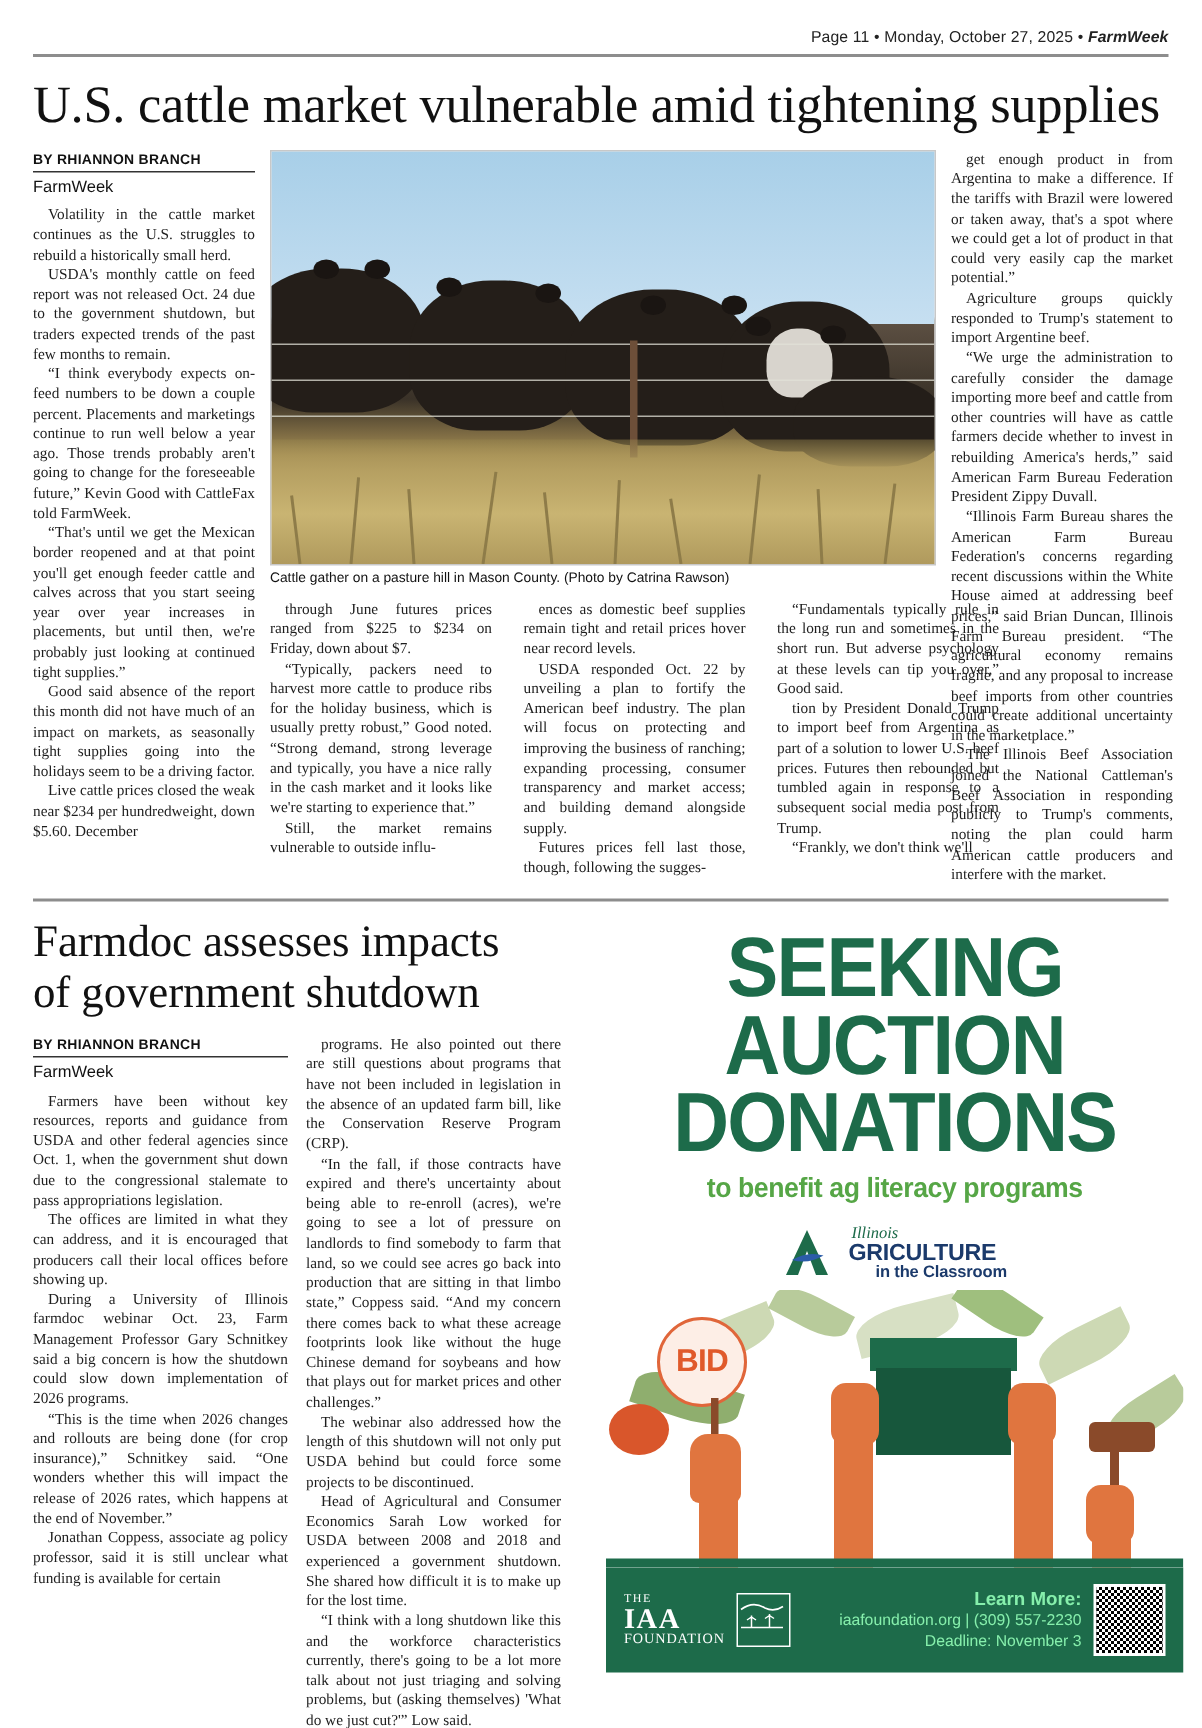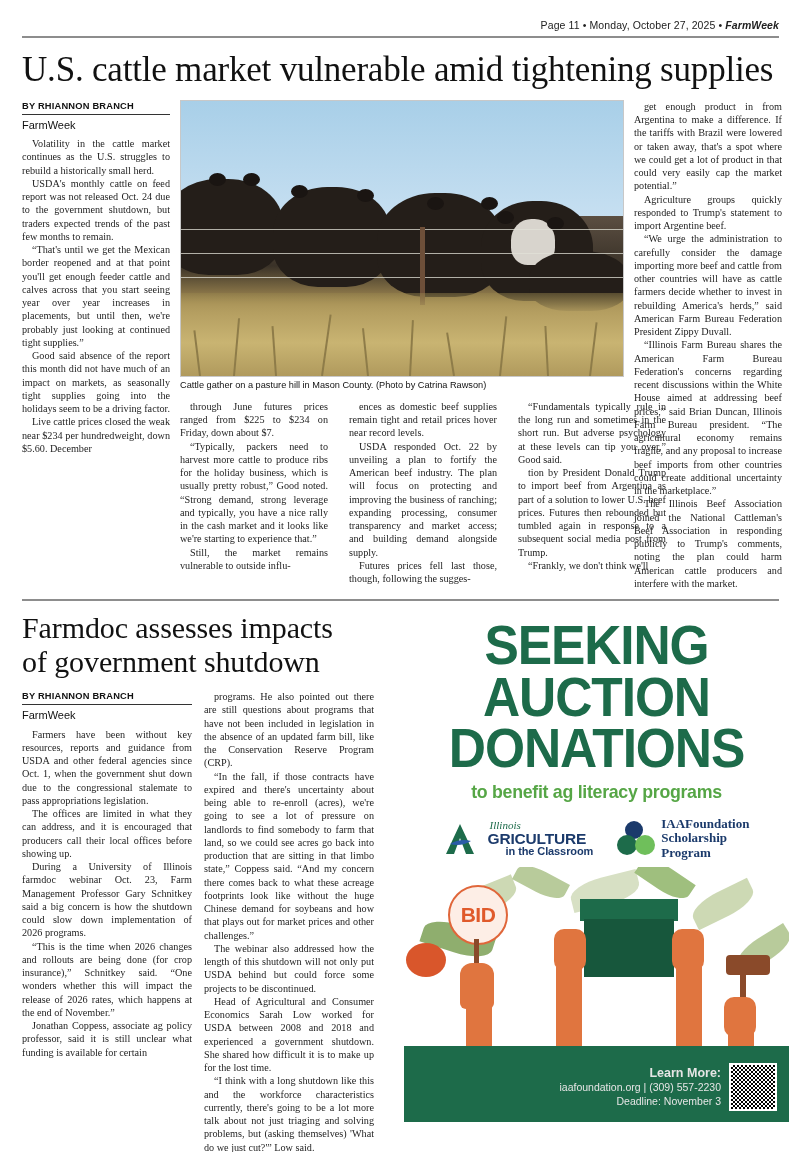--- a/index.html
+++ b/index.html
@@ -314,21 +314,21 @@
   .iaa-fnd { font-size: 9.5px; letter-spacing: 0.6px; }
   .iaa-mark {
     width: 34px; height: 34px;
     border: 1.4px solid #fff;
     position: relative;
   }
   .ad-learn {
     margin-left: auto;
     text-align: right;
     font-family: "Liberation Sans", sans-serif;
-    color: #e5e5e5;
+    color: #86efac;
     line-height: 1.32;
     padding-right: 8px;
   }
   .learn-title { font-weight: bold; font-size: 12.5px; }
   .learn-line { font-size: 10.5px; }
   .qr {
     width: 48px; height: 48px;
     background: #fff;
     padding: 2px;
     box-sizing: border-box;
@@ -359,20 +359,21 @@
     <h1 class="headline-main">U.S. cattle market vulnerable amid tightening supplies</h1>
 
     <div class="art1-top">
 
       <div class="col col-narrow">
         <div class="byline">BY RHIANNON BRANCH</div>
         <div class="byline-rule"></div>
         <div class="byline-pub">FarmWeek</div>
         <p>Volatility in the cattle market continues as the U.S. struggles to rebuild a historically small herd.</p>
         <p>USDA's monthly cattle on feed report was not released Oct. 24 due to the government shutdown, but traders expected trends of the past few months to remain.</p>
+        <p>“I think everybody expects on-feed numbers to be down a couple percent. Placements and marketings continue to run well below a year ago. Those trends probably aren't going to change for the foreseeable future,” Kevin Good with CattleFax told FarmWeek.</p>
         <p>“That's until we get the Mexican border reopened and at that point you'll get enough feeder cattle and calves across that you start seeing year over year increases in placements, but until then, we're probably just looking at continued tight supplies.”</p>
         <p>Good said absence of the report this month did not have much of an impact on markets, as seasonally tight supplies going into the holidays seem to be a driving factor.</p>
         <p>Live cattle prices closed the weak near $234 per hundredweight, down $5.60. December</p>
       </div>
 
       <div class="photo-block">
         <div class="photo">
           <div class="sky"></div>
 
           <div class="cow" style="left:-18px; top:78px; width:120px; height:96px;"></div>
@@ -486,44 +487,32 @@
             <path d="M16 2 L30 32 L22 32 L16 16 L10 32 L2 32 Z" fill="#1d6b4a"></path>
             <path d="M6 22 Q16 16 27 19 Q17 25 6 22 Z" fill="#2b5ca8"></path>
           </svg>
           <div class="aitc-text">
             <div class="aitc-il">Illinois</div>
             <div class="aitc-main">GRICULTURE</div>
             <div class="aitc-class">in the Classroom</div>
           </div>
         </div>
 
-        <div class="logo-iaaf">
-          <div class="iaaf-circles">
-            <div class="iaaf-c" style="left:8px;top:0;width:18px;height:18px;background:#1b3a6b;"></div>
-            <div class="iaaf-c" style="left:0;top:14px;width:20px;height:20px;background:#1d6b4a;"></div>
-            <div class="iaaf-c" style="left:18px;top:14px;width:20px;height:20px;background:#6fbf5b;"></div>
-          </div>
-          <div class="iaaf-text">
-            <div>IAAFoundation</div>
-            <div>Scholarship</div>
-            <div>Program</div>
-          </div>
-        </div>
       </div>
 
       <div class="ad-art">
         <div class="leaf" style="left:52px;top:18px;width:62px;height:26px;background:#cdd9b4;transform:rotate(-22deg);"></div>
         <div class="leaf" style="left:110px;top:4px;width:54px;height:22px;background:#b8cb9b;transform:rotate(28deg);"></div>
         <div class="leaf" style="left:166px;top:10px;width:70px;height:28px;background:#d7e0c4;transform:rotate(-14deg);"></div>
         <div class="leaf" style="left:232px;top:0px;width:58px;height:24px;background:#9fbf7e;transform:rotate(34deg);"></div>
         <div class="leaf" style="left:286px;top:24px;width:66px;height:26px;background:#cdd9b4;transform:rotate(-26deg);"></div>
         <div class="leaf" style="left:18px;top:58px;width:72px;height:28px;background:#8fae6e;transform:rotate(18deg);"></div>
         <div class="leaf" style="left:330px;top:70px;width:60px;height:24px;background:#b8cb9b;transform:rotate(-32deg);"></div>
 
-        <div class="bid-circle" style="left:44px; top:18px;">BID</div>
+        <div class="bid-circle" style="left:34px; top:18px;">BID</div>
         <div style="position:absolute;left:70px;top:72px;width:5px;height:40px;background:#8a4a2a;"></div>
         <div class="hand" style="left:56px;top:96px;width:34px;height:46px;border-radius:12px 12px 6px 6px;"></div>
         <div class="arm" style="left:62px;top:136px;width:26px;height:52px;"></div>
 
         <div style="position:absolute;left:2px;top:76px;width:40px;height:34px;background:#d9562b;border-radius:50%;"></div>
 
         <div class="pot" style="left:176px;top:32px;width:98px;height:22px;"></div>
         <div class="pot" style="left:180px;top:52px;width:90px;height:58px;background:#17573c;"></div>
         <div class="hand" style="left:150px;top:62px;width:32px;height:42px;border-radius:10px;"></div>
         <div class="arm" style="left:152px;top:100px;width:26px;height:88px;"></div>
@@ -532,20 +521,35 @@
 
         <div style="position:absolute;left:322px;top:88px;width:44px;height:20px;background:#8a4a2a;border-radius:4px;"></div>
         <div style="position:absolute;left:336px;top:106px;width:6px;height:34px;background:#8a4a2a;"></div>
         <div class="hand" style="left:320px;top:130px;width:32px;height:40px;border-radius:10px;"></div>
         <div class="arm" style="left:324px;top:164px;width:26px;height:24px;"></div>
 
         <div style="position:absolute;left:0;bottom:0;width:100%;height:6px;background:#1d6b4a;"></div>
       </div>
 
       <div class="ad-footer">
+        <div class="iaa-found-logo">
+          <div class="iaa-found-txt">
+            <div class="iaa-the">THE</div>
+            <div class="iaa-iaa">IAA</div>
+            <div class="iaa-fnd">FOUNDATION</div>
+          </div>
+          <div class="iaa-mark">
+            <svg width="32" height="32" viewBox="0 0 32 32">
+              <path d="M2 10 Q10 4 18 9 Q24 12 30 8" stroke="#fff" fill="none" stroke-width="1.1"></path>
+              <line x1="2" y1="22" x2="30" y2="22" stroke="#fff" stroke-width="1.1"></line>
+              <path d="M9 22 L9 14 M6 17 L9 15 M12 17 L9 15" stroke="#fff" stroke-width="1" fill="none"></path>
+              <path d="M21 22 L21 13 M18 16 L21 14 M24 16 L21 14" stroke="#fff" stroke-width="1" fill="none"></path>
+            </svg>
+          </div>
+        </div>
 
         <div class="ad-learn">
           <div class="learn-title">Learn More:</div>
           <div class="learn-line">iaafoundation.org | (309) 557-2230</div>
           <div class="learn-line">Deadline: November 3</div>
         </div>
         <div class="qr">
           <div class="qr-inner"></div>
         </div>
       </div>

